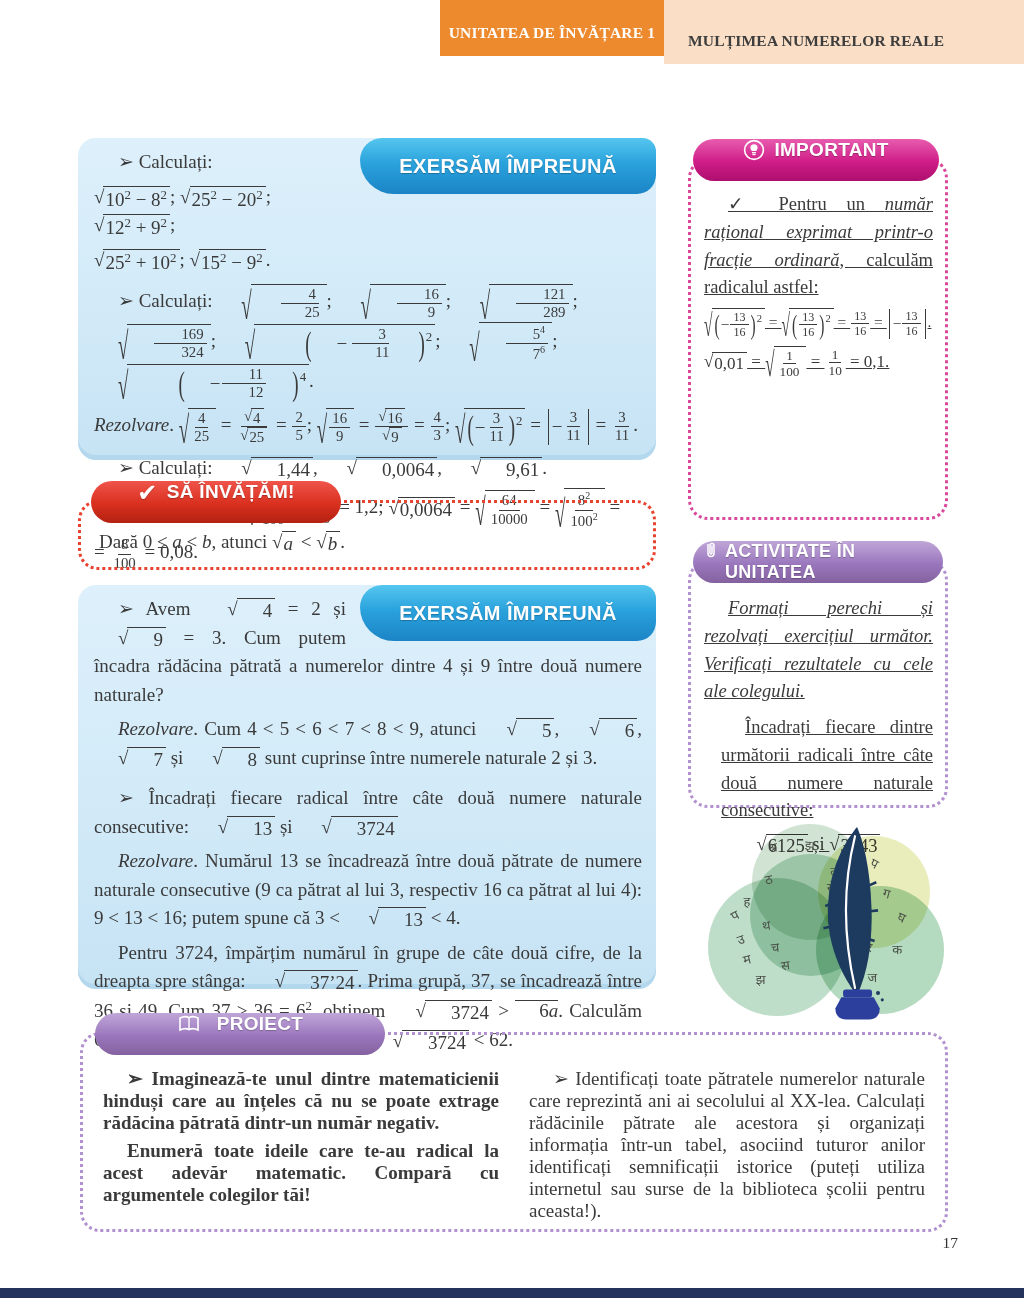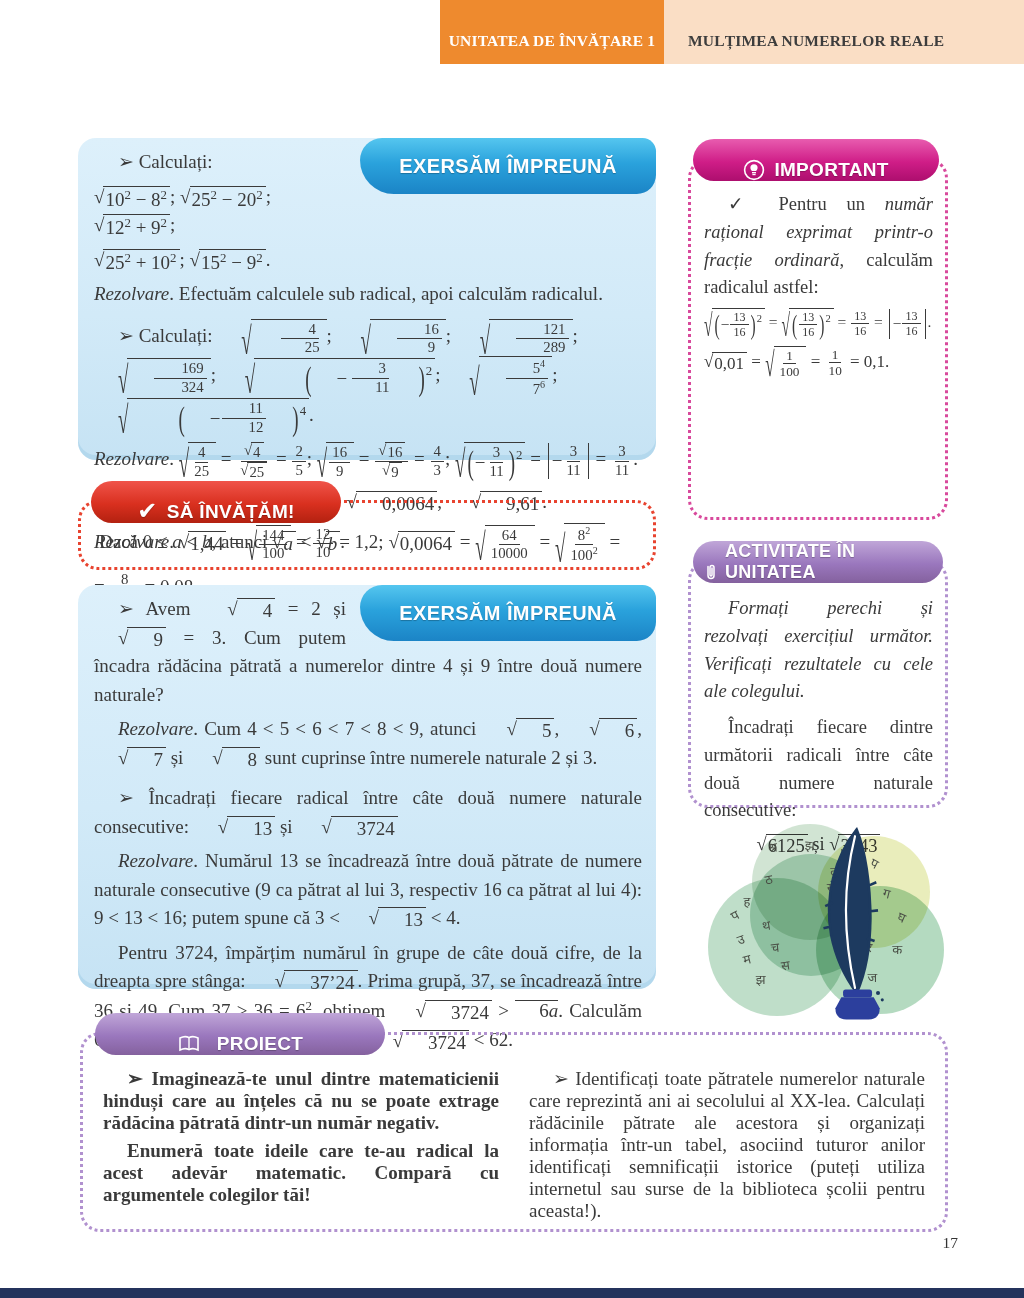--- a/index.html
+++ b/index.html
@@ -1,20 +1,20 @@
 <!DOCTYPE html>
 <html><head>
 <meta charset="utf-8">
 <style>
   html,body{margin:0;padding:0;background:#ffffff;}
   #page{position:relative;width:1024px;height:1298px;background:#ffffff;overflow:hidden;
         font-family:"Liberation Serif","DejaVu Serif",serif;color:#3a3a3a;}
 
   
-  .hdr-orange{position:absolute;left:440px;top:0;width:224px;height:64px;background:#ee8a2e;
+  .hdr-orange{position:absolute;left:440px;top:0;width:224px;height:56px;background:#ee8a2e;
               display:flex;align-items:flex-end;justify-content:center;padding-bottom:14px;box-sizing:border-box;}
   .hdr-orange span{color:#fff;font-weight:bold;font-size:15.5px;letter-spacing:.2px;}
   .hdr-peach{position:absolute;left:664px;top:0;width:360px;height:64px;background:#fadec5;
              display:flex;align-items:flex-end;padding:0 0 14px 24px;box-sizing:border-box;}
   .hdr-peach span{color:#3d3d3d;font-weight:bold;font-size:15.5px;letter-spacing:.2px;}
 
   
   .badge{display:flex;align-items:center;justify-content:center;color:#fff;font-weight:bold;
          font-family:"Liberation Sans","DejaVu Sans",sans-serif;text-shadow:0 1px 1px rgba(0,0,0,.25);}
 
@@ -26,30 +26,30 @@
   .badge-ex{float:right;width:296px;height:56px;margin:-10px -14px 6px 14px;
             background:linear-gradient(180deg,#55c6ef 0%,#2aa2dc 45%,#1b84c6 100%);
             border-radius:30px 18px 26px 46px;font-size:20px;letter-spacing:.4px;}
 
   
   .dotbox{position:absolute;border-radius:20px;box-sizing:border-box;}
   .dot-red{border:3px dotted #e8432f;}
   .dot-pink{border:3px dotted #d8499c;}
   .dot-purple{border:3px dotted #b191cf;}
   .badge-cap{position:absolute;height:42px;border-radius:24px;font-size:19px;letter-spacing:.3px;
-             display:flex;align-items:flex-end;gap:9px;padding:0 20px;box-sizing:border-box;}
+             display:flex;align-items:flex-start;gap:9px;padding:0 20px;box-sizing:border-box;}
   .badge-red{background:linear-gradient(180deg,#f0544a 0%,#d9301f 55%,#b32110 100%);}
   .badge-magenta{background:linear-gradient(180deg,#e85caf 0%,#cf1d87 55%,#ad0e6e 100%);}
   .badge-purple{background:linear-gradient(180deg,#c0a6d8 0%,#9a77bd 55%,#84619e 100%);}
 
   
   p.para{margin:0 0 6px 0;text-align:justify;}
   p.ind{text-indent:24px;}
   p.noj{text-align:left;}
-  .rightcol p.para{font-size:18.5px;line-height:1.5;}
+  .rightcol p.para{font-size:18.5px;line-height:1.5;text-decoration:underline;}
 
   
   .mit{font-style:italic;}
   .msqrt{display:inline-flex;align-items:flex-start;white-space:nowrap;}
   .msqrt .rsign{line-height:1.12;padding-right:0;}
   .msqrt .rbody{display:inline-block;border-top:1.6px solid currentColor;line-height:1.12;
                 padding:1px 3px 0 2px;margin-left:-1px;}
   .msqrt.tall{vertical-align:middle;align-items:stretch;}
   .msqrt.tall .rsign{display:inline-flex;align-items:flex-end;transform:scaleY(2.02);transform-origin:50% 88%;}
   .mfrac{display:inline-flex;flex-direction:column;align-items:center;vertical-align:middle;
@@ -99,21 +99,20 @@
           <span class="rsign">√</span>
           <span class="rbody">12<sup>2</sup> + 9<sup>2</sup></span>
         </span>;</p>
     <p class="para noj"><span class="msqrt">
           <span class="rsign">√</span>
           <span class="rbody">25<sup>2</sup> + 10<sup>2</sup></span>
         </span>; <span class="msqrt">
           <span class="rsign">√</span>
           <span class="rbody">15<sup>2</sup> − 9<sup>2</sup></span>
         </span>.</p>
-    <p class="para"><span class="mit">Rezolvare</span>. Efectuăm calculele sub radical, apoi calculăm radicalul.</p>
     <p class="para ind noj" style="margin-top:10px;">➢ Calculați: <span class="msqrt tall">
           <span class="rsign">√</span>
           <span class="rbody"><span class="mfrac">
               <span class="fn">4</span>
               <span class="fd">25</span>
             </span></span>
         </span>; <span class="msqrt tall">
           <span class="rsign">√</span>
           <span class="rbody"><span class="mfrac">
               <span class="fn">16</span>
@@ -355,21 +354,21 @@
 
   <section class="dotbox dot-purple rightcol" style="left:688px;top:560px;width:260px;height:248px;">
     <div class="badge badge-cap badge-purple" style="left:2px;top:-22px;right:2px;padding:0 8px;gap:4px;font-size:18px;">
       <svg class="ico" width="20" height="20" viewBox="0 0 20 20">
         <path d="M7 3.5v9a3 3 0 0 0 6 0V4.5a2 2 0 0 0-4 0v7.5a1 1 0 0 0 2 0V5" fill="none" stroke="#fff" stroke-width="1.5" stroke-linecap="round"></path>
       </svg>
       <span>ACTIVITATE ÎN UNITATEA</span>
     </div>
     <div style="padding:32px 12px 0 13px;">
       <p class="para ind"><span class="mit">Formați perechi și rezolvați exercițiul următor. Verificați rezultatele cu cele ale colegului.</span></p>
-      <p class="para ind" style="margin-top:8px;">Încadrați fiecare dintre următorii radicali între câte două numere naturale consecutive:</p>
+      <p class="para ind" style="margin-top:8px;margin-left:17px;">Încadrați fiecare dintre următorii radicali între câte două numere naturale consecutive:</p>
       <p class="para noj" style="text-align:center;margin-top:6px;"><span class="msqrt">
             <span class="rsign">√</span>
             <span class="rbody">6125</span>
           </span> și <span class="msqrt">
             <span class="rsign">√</span>
             <span class="rbody">3143</span>
           </span></p>
     </div>
   </section>
 

